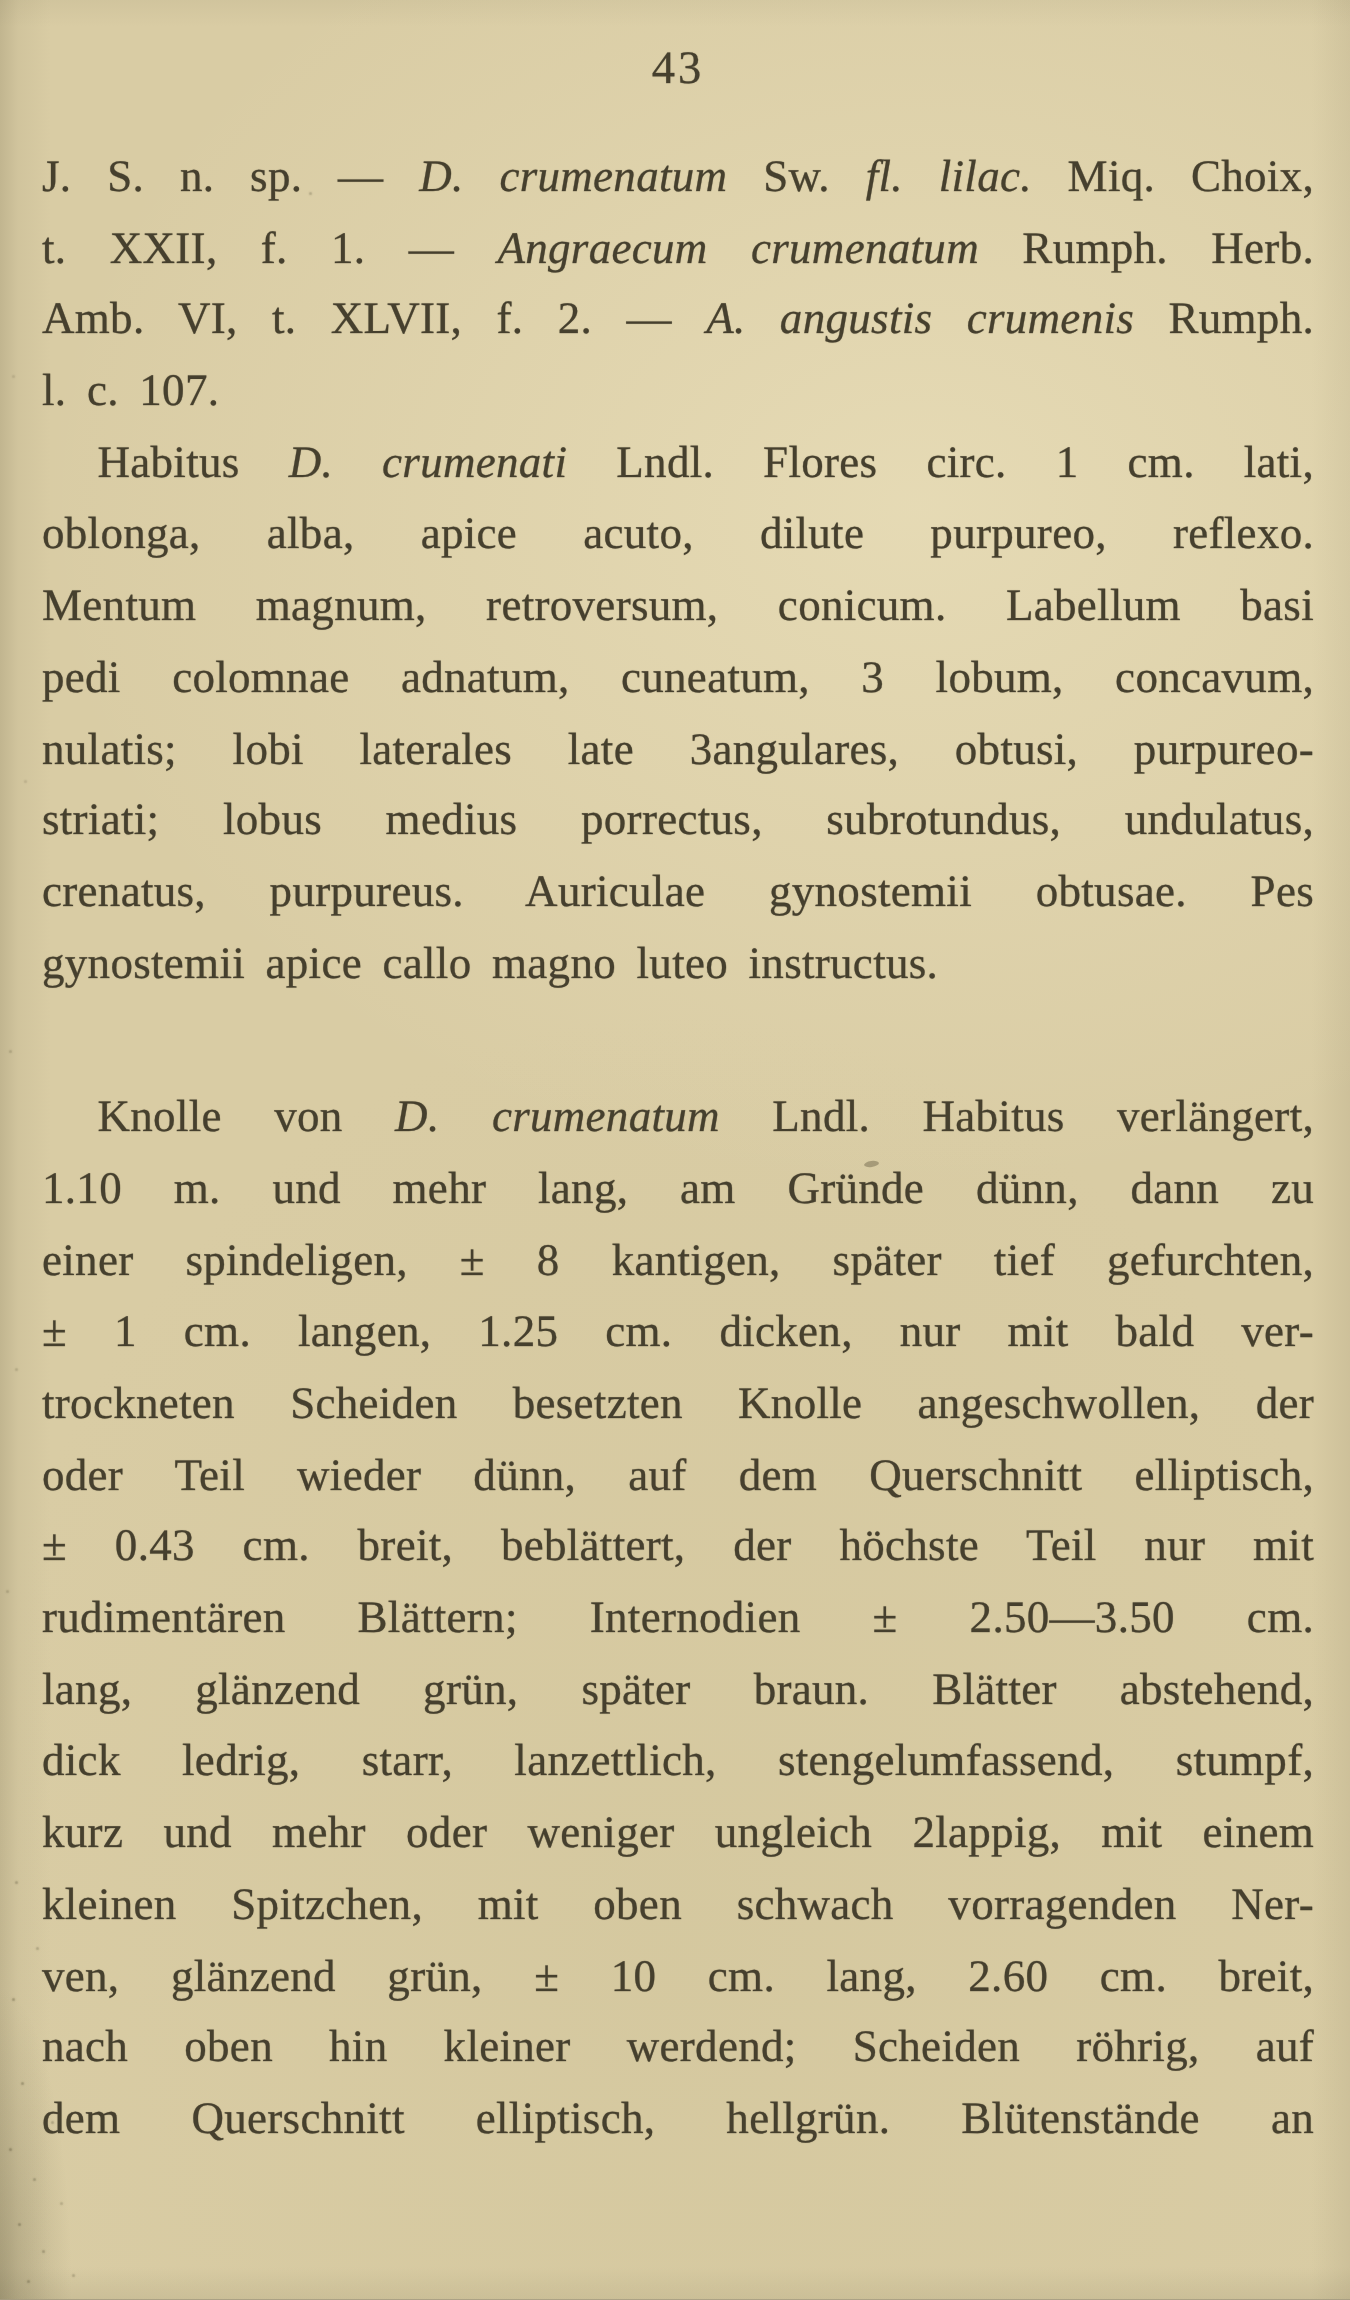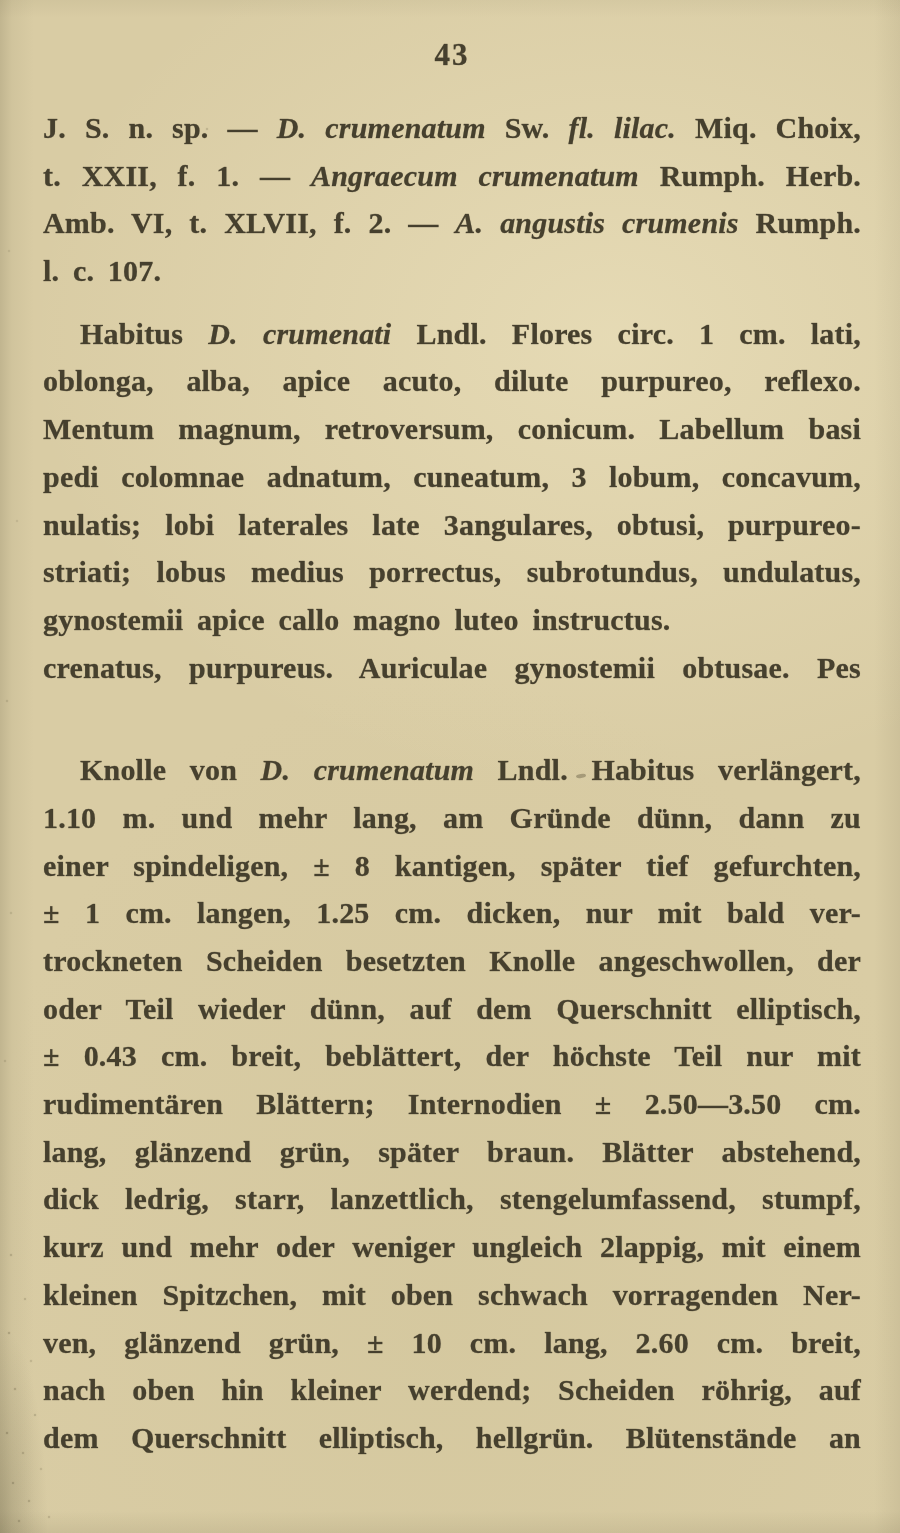--- a/index.html
+++ b/index.html
@@ -5,49 +5,48 @@
   html, body {
     margin: 0;
     padding: 0;
     background: #8a8270;
   }
   .page {
     position: relative;
     width: 900px;
     height: 1533px;
     box-sizing: border-box;
-    padding: 36px 24px 0 28px;
+    padding: 26px 24px 0 28px;
     overflow: hidden;
     background-color: #d9cca4;
     background-image:
       radial-gradient(900px 700px at 68% 22%, rgba(248,239,205,0.40), rgba(248,239,205,0) 65%),
       radial-gradient(700px 900px at 50% 85%, rgba(205,193,150,0.35), rgba(205,193,150,0) 70%),
       linear-gradient(90deg, rgba(108,100,70,0.22) 0px, rgba(108,100,70,0.08) 12px, rgba(108,100,70,0) 34px),
       linear-gradient(270deg, rgba(118,108,78,0.12) 0px, rgba(118,108,78,0) 26px),
       linear-gradient(0deg, rgba(112,104,74,0.14) 0px, rgba(112,104,74,0) 22px),
       linear-gradient(180deg, rgba(112,104,74,0.08) 0px, rgba(112,104,74,0) 18px);
     font-family: "Liberation Serif", "DejaVu Serif", serif;
     color: #46402e;
     -webkit-text-stroke: 0.3px rgba(70,62,46,0.55);
     text-shadow: 0 0 0.8px rgba(70,62,46,0.30);
-    font-weight: bold;
   }
   .page-number {
     font-size: 31px;
     height: 38px;
     line-height: 38px;
     text-align: center;
     letter-spacing: 2px;
     margin-bottom: 30px;
   }
   .page-text {
     font-size: 30px;
     letter-spacing: 0.2px;
   }
-  .para { margin: 15px; }
+  .para { margin: 0; }
   .space-before { margin-top: 55px; }
   .line {
     height: 47.7px;
     line-height: 47.7px;
     text-align: justify;
     text-align-last: justify;
     white-space: normal;
   }
   .no-just {
     text-align-last: left;
@@ -120,22 +119,22 @@
         <div class="line"><span class="seg">Amb. VI, t. XLVII, f. 2. — </span><span class="seg italic">A. angustis crumenis</span><span class="seg"> Rumph.</span></div>
         <div class="line no-just"><span class="seg">l. c. 107.</span></div>
       </div>
       <div class="para indent">
         <div class="line"><span class="seg">Habitus </span><span class="seg italic">D. crumenati</span><span class="seg"> Lndl. Flores circ. 1 cm. lati,</span></div>
         <div class="line"><span class="seg">oblonga, alba, apice acuto, dilute purpureo, reflexo.</span></div>
         <div class="line"><span class="seg">Mentum magnum, retroversum, conicum. Labellum basi</span></div>
         <div class="line"><span class="seg">pedi colomnae adnatum, cuneatum, 3 lobum, concavum,</span></div>
         <div class="line"><span class="seg">nulatis; lobi laterales late 3angulares, obtusi, purpureo-</span></div>
         <div class="line"><span class="seg">striati; lobus medius porrectus, subrotundus, undulatus,</span></div>
+        <div class="line"><span class="seg">crenatus, purpureus. Auriculae gynostemii obtusae. Pes</span></div>
         <div class="line no-just"><span class="seg">gynostemii apice callo magno luteo instructus.</span></div>
-        <div class="line"><span class="seg">crenatus, purpureus. Auriculae gynostemii obtusae. Pes</span></div>
       </div>
       <div class="para indent space-before">
         <div class="line"><span class="seg">Knolle von </span><span class="seg italic">D. crumenatum</span><span class="seg"> Lndl. Habitus verlängert,</span></div>
         <div class="line"><span class="seg">1.10 m. und mehr lang, am Gründe dünn, dann zu</span></div>
         <div class="line"><span class="seg">einer spindeligen, ± 8 kantigen, später tief gefurchten,</span></div>
         <div class="line"><span class="seg">± 1 cm. langen, 1.25 cm. dicken, nur mit bald ver-</span></div>
         <div class="line"><span class="seg">trockneten Scheiden besetzten Knolle angeschwollen, der</span></div>
         <div class="line"><span class="seg">oder Teil wieder dünn, auf dem Querschnitt elliptisch,</span></div>
         <div class="line"><span class="seg">± 0.43 cm. breit, beblättert, der höchste Teil nur mit</span></div>
         <div class="line"><span class="seg">rudimentären Blättern; Internodien ± 2.50—3.50 cm.</span></div>

